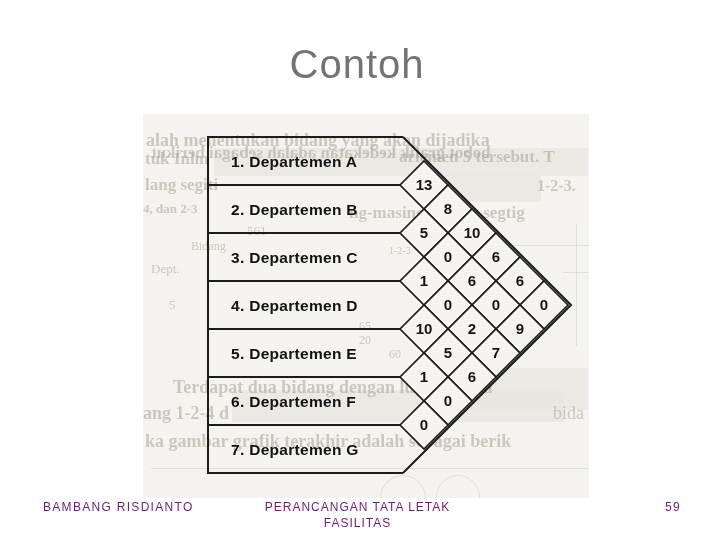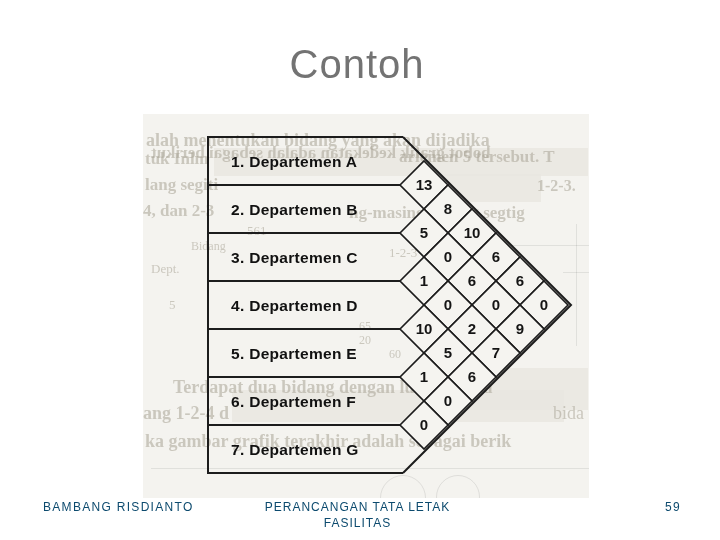--- a/index.html
+++ b/index.html
@@ -34,21 +34,21 @@
   .fcircle{position:absolute;border:1px solid rgba(0,0,0,0.09);border-radius:50%;}
   
   svg.rel{position:absolute;left:0;top:0;}
   .chart-line{stroke:#1c1c1c;stroke-width:2;fill:none;}
   .diamond{fill:#f5f4f0;stroke:#1c1c1c;stroke-width:1.7;}
   .dept-lbl{font:700 15.5px "Liberation Sans", sans-serif;letter-spacing:.3px;fill:#111;}
   .cell-num{font:700 15px "Liberation Sans", sans-serif;text-anchor:middle;fill:#141414;}
   
   .footer-text{
     position:absolute;top:499px;
-    font-size:12px;letter-spacing:1.3px;color:#0c4a6e;line-height:16px;
+    font-size:12px;letter-spacing:1.3px;color:#701a75;line-height:16px;
   }
   .footer-author{left:43px;}
   .footer-course{left:250px;width:215px;text-align:center;white-space:pre-line;letter-spacing:1px;}
   .footer-page{right:39px;}
 </style>
 </head>
 <body>
 
 <div class="slide-title">Contoh</div>
 
@@ -63,26 +63,26 @@
       <div class="hairline" style="left: 420px; top: 158px; width: 26px; height: 1px;"></div>
       <div class="hairline" style="left: 8px; top: 354px; width: 438px; height: 1px;"></div>
       <div class="fcircle" style="left: 237px; top: 361px; width: 44px; height: 44px;"></div>
       <div class="fcircle" style="left: 293px; top: 361px; width: 42px; height: 42px;"></div>
       <div class="ghost" style="left: 3px; top: 17px; font-size: 18px; font-weight: 700;">alah menentukan bidang yang akan dijadika</div>
       <div class="ghost mirror" style="left: 8px; top: 30px; font-size: 17px; font-weight: 700;">bobot grafik kedekatan adalah sebagai berikut</div>
       <div class="ghost" style="left: 2px; top: 36px; font-size: 17px; font-weight: 700;">tuk  Inlm</div>
       <div class="ghost" style="left: 256px; top: 34px; font-size: 17px; font-weight: 700;">arlemen  5  tersebut.   T</div>
       <div class="ghost" style="left: 2px; top: 62px; font-size: 17px; font-weight: 700;">lang segiti</div>
       <div class="ghost" style="left: 394px; top: 64px; font-size: 16px; font-weight: 700;">1-2-3.</div>
-      <div class="ghost" style="left: 0px; top: 88px; font-size: 17px; font-weight: 700;">4, dan 2-3</div>
+      <div class="ghost" style="left: 0px; top: 88px; font-size: 13px; font-weight: 700;">4, dan 2-3</div>
       <div class="ghost" style="left: 206px; top: 90px; font-size: 17px; font-weight: 700;">ng-masing  bidang segtig</div>
       <div class="ghost" style="left: 104px; top: 110px; font-size: 13px; font-weight: 400;">561</div>
       <div class="ghost" style="left: 48px; top: 126px; font-size: 12px; font-weight: 400;">Bidang</div>
       <div class="ghost" style="left: 8px; top: 148px; font-size: 13px; font-weight: 400;">Dept.</div>
-      <div class="ghost" style="left: 246px; top: 132px; font-size: 13px; font-weight: 400;">1-2-3</div>
+      <div class="ghost" style="left: 246px; top: 132px; font-size: 10px; font-weight: 400;">1-2-3</div>
       <div class="ghost" style="left: 26px; top: 184px; font-size: 13px; font-weight: 400;">5</div>
       <div class="ghost" style="left: 216px; top: 206px; font-size: 12px; font-weight: 400;">65</div>
       <div class="ghost" style="left: 216px; top: 220px; font-size: 12px; font-weight: 400;">20</div>
       <div class="ghost" style="left: 216px; top: 234px; font-size: 12px; font-weight: 400; margin-left: 30px;">60</div>
       <div class="ghost" style="left: 30px; top: 264px; font-size: 18px; font-weight: 700;">Terdapat  dua  bidang  dengan  luas  yang  sa</div>
       <div class="ghost" style="left: 0px; top: 290px; font-size: 18px; font-weight: 700;">ang  1-2-4  d</div>
       <div class="ghost" style="left: 410px; top: 290px; font-size: 18px; font-weight: 400;">bida</div>
       <div class="ghost" style="left: 2px; top: 318px; font-size: 18px; font-weight: 700;">ka gambar grafik terakhir adalah sebagai berik</div>
     </div>
   <svg class="rel" id="rel-chart" width="446" height="384" viewBox="0 0 446 384">

